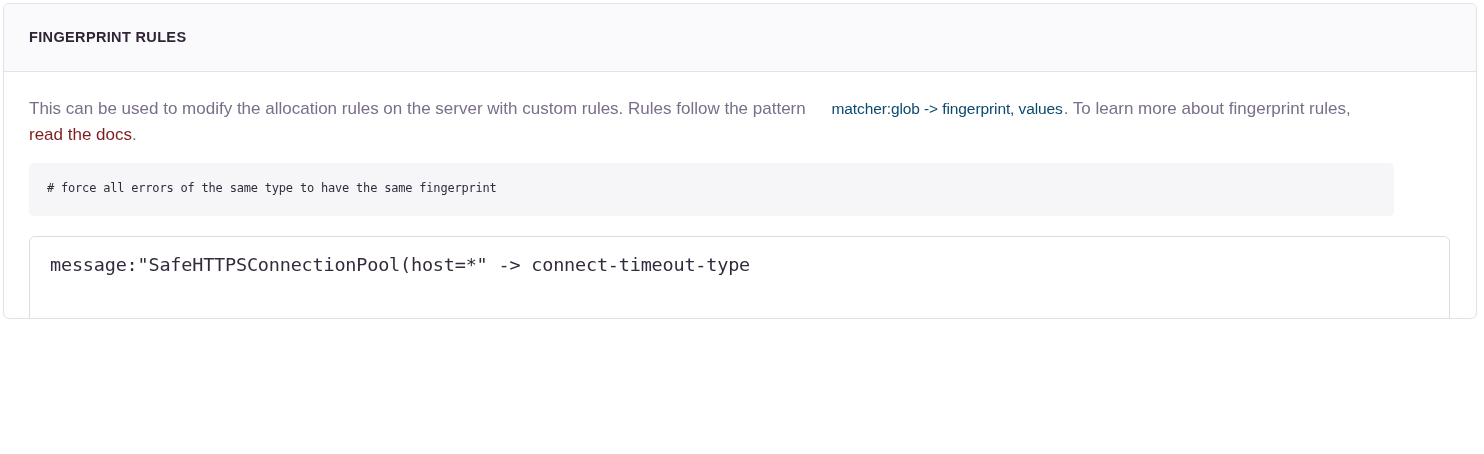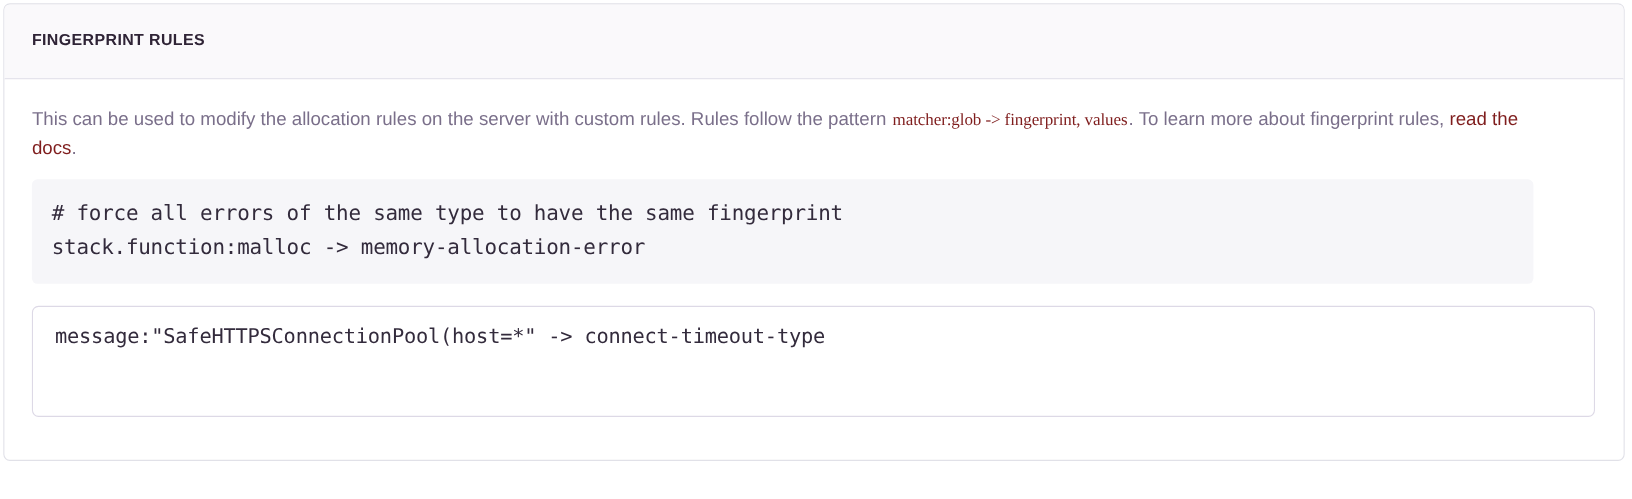--- a/index.html
+++ b/index.html
@@ -14,21 +14,21 @@
     font-family: "Liberation Sans", sans-serif;
     -webkit-font-smoothing: antialiased;
     overflow: hidden;
   }
 
   .panel {
     position: absolute;
     left: 3px;
     top: 3px;
     width: 1474px;
-    height: 416px;
+    height: 316px;
     box-sizing: border-box;
     background: #ffffff;
     border: 1px solid #e1e1e8;
     border-radius: 6px;
     overflow: hidden;
   }
 
   .panel-header {
     height: 68px;
     box-sizing: border-box;
@@ -54,44 +54,45 @@
 
   .description {
     font-size: 17px;
     line-height: 1.54;
     color: #7a6f8a;
     margin: 0 0 15px 0;
     max-width: 1360px;
   }
 
   .description code.inline {
-    font-family: Liberation Serif, serif;
+    font-family: Liberation Sans, sans-serif;
     font-size: 15.5px;
-    color: #7f1d1d;
+    color: #0c4a6e;
     letter-spacing: -0.1px;
     padding: 0 1px;
+    margin-left: 20px;
   }
 
   .description a.doclink {
     color: #7f1d1d;
     text-decoration: none;
   }
 
   .codeblock {
     background: #f6f6f9;
     border-radius: 5px;
     padding: 16px 18px 18px 18px;
     margin: 0 0 20px 0;
     width: 1365px;
     box-sizing: border-box;
   }
 
   .codeblock .code-line {
     font-family: "DejaVu Sans Mono", "Liberation Mono", monospace;
-    font-size: 19px;
+    font-size: 12px;
     line-height: 1.59;
     color: #332b3c;
     white-space: pre;
     letter-spacing: -0.2px;
   }
 
   .rules-input {
     display: block;
     width: 1421px;
     height: 101px;
@@ -122,19 +123,18 @@
   <div class="panel-header">
     <div class="panel-title">FINGERPRINT RULES</div>
   </div>
 
   <div class="panel-body">
 
     <p class="description"><span>This can be used to modify the allocation rules on the server with custom rules. Rules follow the pattern </span><code class="inline">matcher:glob -&gt; fingerprint, values</code><span>. To learn more about fingerprint rules, </span><a class="doclink" href="#">read the docs</a><span>.</span></p>
 
     <div class="codeblock">
       <div class="code-line"># force all errors of the same type to have the same fingerprint</div>
-      <div class="code-line">stack.function:malloc -&gt; memory-allocation-error</div>
     </div>
 
     <textarea class="rules-input" spellcheck="false" placeholder="matcher:glob -&gt; fingerprint, values" style="">message:"SafeHTTPSConnectionPool(host=*" -&gt; connect-timeout-type</textarea>
 
   </div>
 </div>
 
 </body></html>

